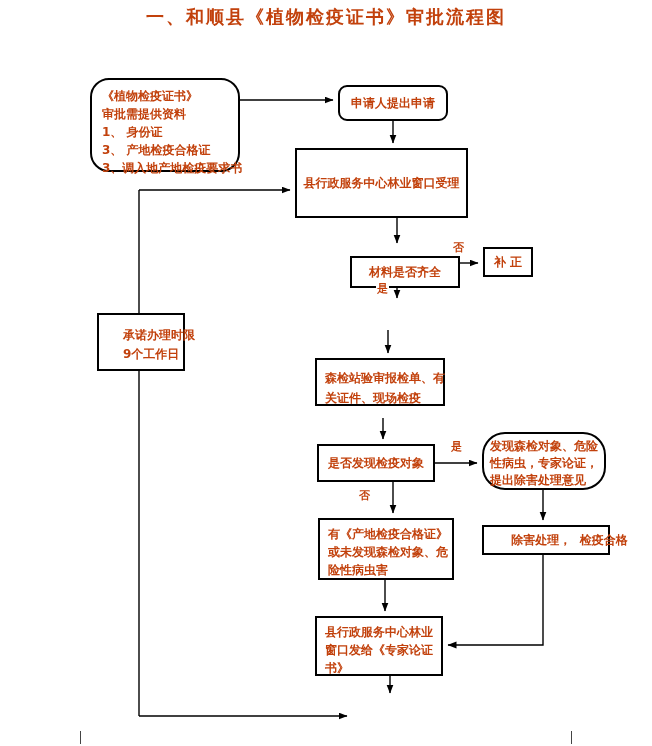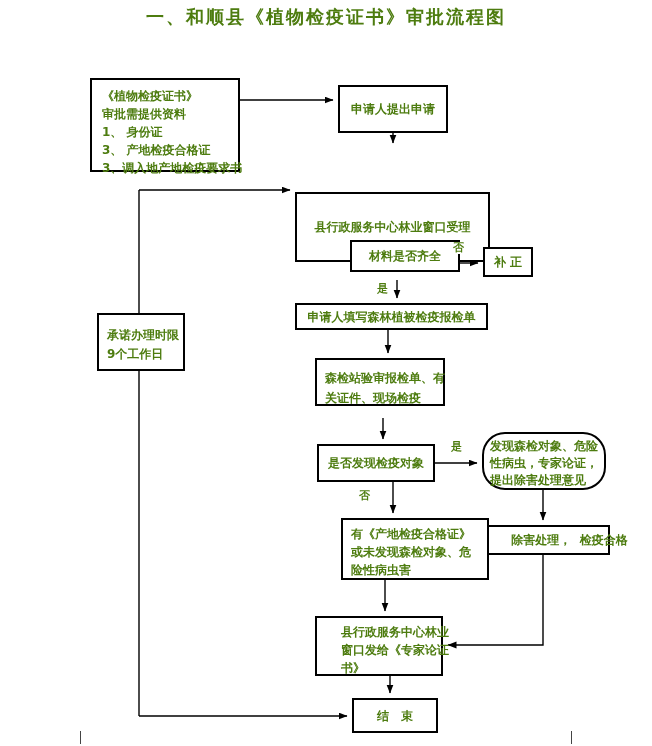--- a/index.html
+++ b/index.html
@@ -1,50 +1,50 @@
 <!DOCTYPE html>
 <html><head>
 <meta charset="utf-8">
 <style>
   html,body{margin:0;padding:0;background:#fff;}
   .page{
     position:relative;width:652px;height:746px;background:#ffffff;
-    font-family:"DejaVu Sans","Liberation Sans",sans-serif;color:#4d7c0f;overflow:hidden;
+    font-family:"DejaVu Sans","Liberation Sans",sans-serif;color:#c2410c;overflow:hidden;
   }
   .title{
     position:absolute;top:5px;left:0;width:652px;margin:0;
     text-align:center;font-size:18px;font-weight:bold;letter-spacing:2px;
   }
   svg.connectors{position:absolute;top:0;left:0;z-index:0;}
   .box{
     position:absolute;box-sizing:border-box;border:2px solid #000;background:#fff;
     font-weight:bold;font-size:12px;line-height:1;z-index:1;
   }
   .center{display:flex;align-items:center;justify-content:center;}
   .ln{white-space:pre;}
   
-  .materials{left:90px;top:78px;width:150px;height:94px;padding:7px 0 0 10px;}
+  .materials{left:90px;top:78px;width:150px;height:94px;padding:7px 0 0 10px;border-radius:19px;}
   .materials .ln{line-height:18px;}
-  .apply{left:338px;top:85px;width:110px;height:48px;}
-  .accept{left:295px;top:148px;width:195px;height:70px;margin-top:44px;}
-  .check{left:350px;top:240px;width:110px;height:32px;}
+  .apply{left:338px;top:85px;width:110px;height:36px;border-radius:9px;}
+  .accept{left:295px;top:148px;width:173px;height:70px;}
+  .check{left:350px;top:256px;width:110px;height:32px;}
   .supplement{left:483px;top:247px;width:50px;height:30px;}
   .fill{left:295px;top:303px;width:193px;height:27px;}
   .verify{left:315px;top:358px;width:130px;height:48px;padding:8px 0 0 8px;}
   .verify .ln{line-height:20px;}
   .detect{left:317px;top:444px;width:118px;height:38px;}
   .found{left:482px;top:432px;width:124px;height:58px;padding:4px 0 0 6px;border-radius:23px;}
   .found .ln{line-height:17px;}
   .treatment{left:482px;top:525px;width:128px;height:30px;white-space:pre;padding-left:47px;}
-  .qualified{left:318px;top:518px;width:148px;height:62px;padding:5px 0 0 8px;margin-left:23px;}
+  .qualified{left:318px;top:518px;width:136px;height:62px;padding:5px 0 0 8px;}
   .qualified .ln{line-height:18px;}
-  .issue{left:315px;top:616px;width:128px;height:60px;padding:5px 0 0 24px;}
+  .issue{left:315px;top:616px;width:128px;height:60px;padding:5px 0 0 8px;}
   .issue .ln{line-height:18px;}
   .end{left:352px;top:698px;width:86px;height:35px;white-space:pre;}
-  .promise{left:97px;top:313px;width:88px;height:58px;padding:11px 0 0 8px;}
+  .promise{left:97px;top:313px;width:88px;height:58px;padding:11px 0 0 24px;}
   .promise .ln{line-height:19px;}
   
   .edge-label{
     position:absolute;z-index:2;font-weight:bold;font-size:11px;line-height:12px;
     background:#fff;padding:0 1px;
   }
   .lbl-check-no{left:452px;top:242px;}
   .lbl-check-yes{left:376px;top:283px;}
   .lbl-detect-yes{left:450px;top:441px;}
   .lbl-detect-no{left:358px;top:490px;}
@@ -103,23 +103,20 @@
   </div>
 
   <div class="box center check">
     <span>材料是否齐全</span>
   </div>
 
   <div class="box center supplement">
     <span>补 正</span>
   </div>
 
-  <div class="box center fill">
-    <span>申请人填写森林植被检疫报检单</span>
-  </div>
 
   <div class="box verify">
     <div class="ln">森检站验审报检单、有</div>
     <div class="ln">关证件、现场检疫</div>
   </div>
 
   <div class="box center detect">
     <span>是否发现检疫对象</span>
   </div>
 
@@ -138,23 +135,20 @@
     <div class="ln">或未发现森检对象、危</div>
     <div class="ln">险性病虫害</div>
   </div>
 
   <div class="box issue">
     <div class="ln">县行政服务中心林业</div>
     <div class="ln">窗口发给《专家论证</div>
     <div class="ln">书》</div>
   </div>
 
-  <div class="box center end">
-    <span>结　束</span>
-  </div>
 
   <div class="box promise">
     <div class="ln">承诺办理时限</div>
     <div class="ln">9个工作日</div>
   </div>
 
   <div class="edge-label lbl-check-no">否</div>
   <div class="edge-label lbl-check-yes">是</div>
   <div class="edge-label lbl-detect-yes">是</div>
   <div class="edge-label lbl-detect-no">否</div>

